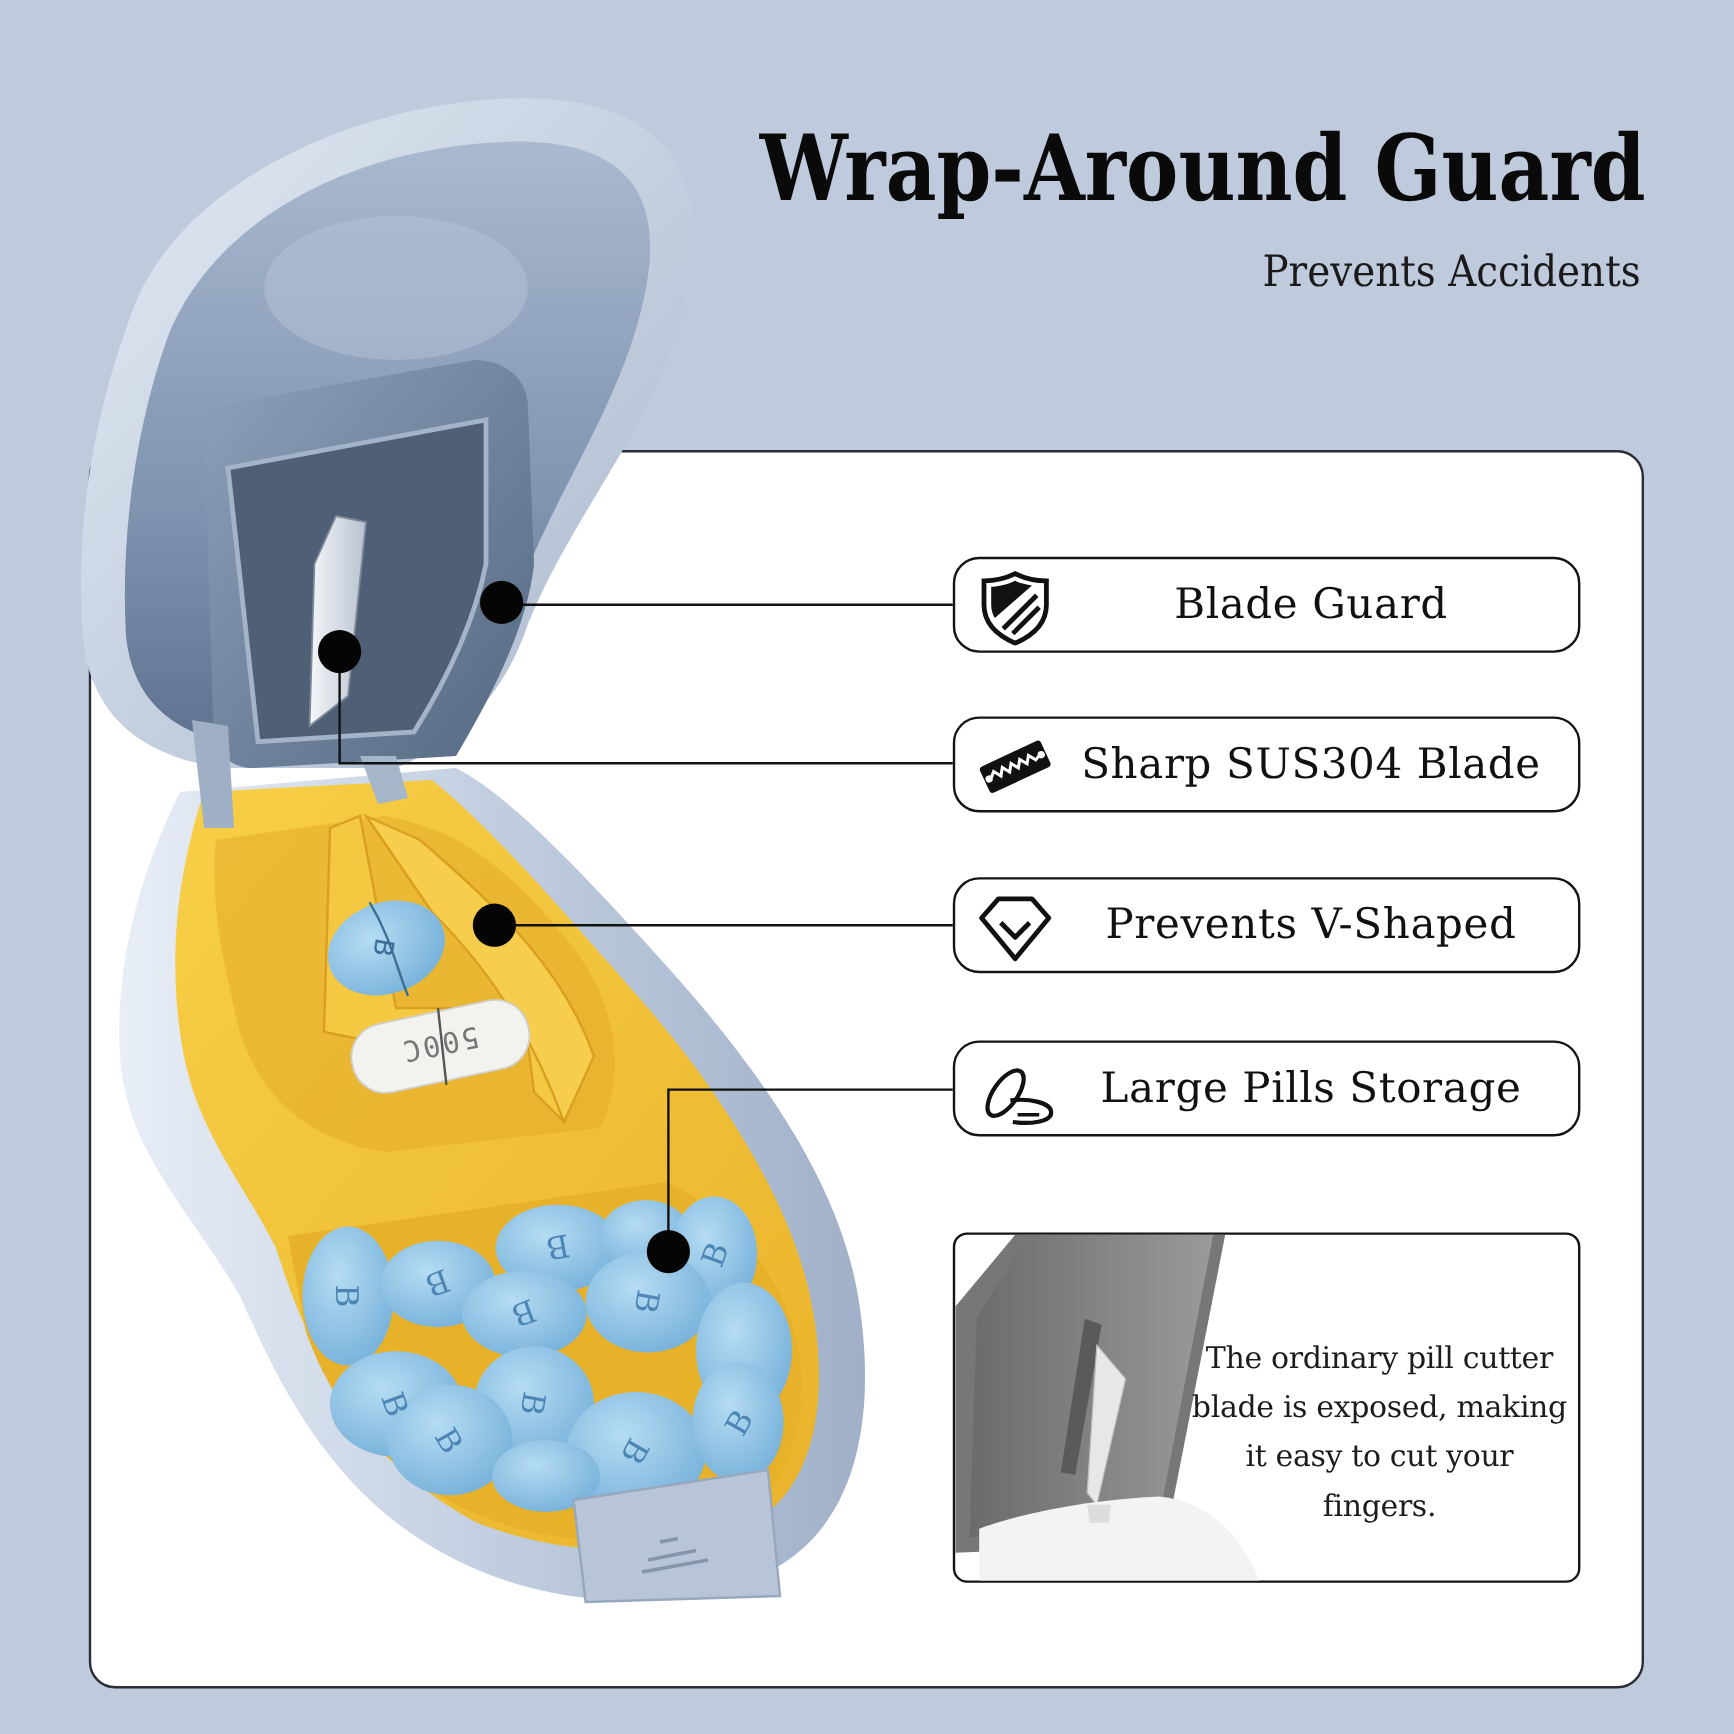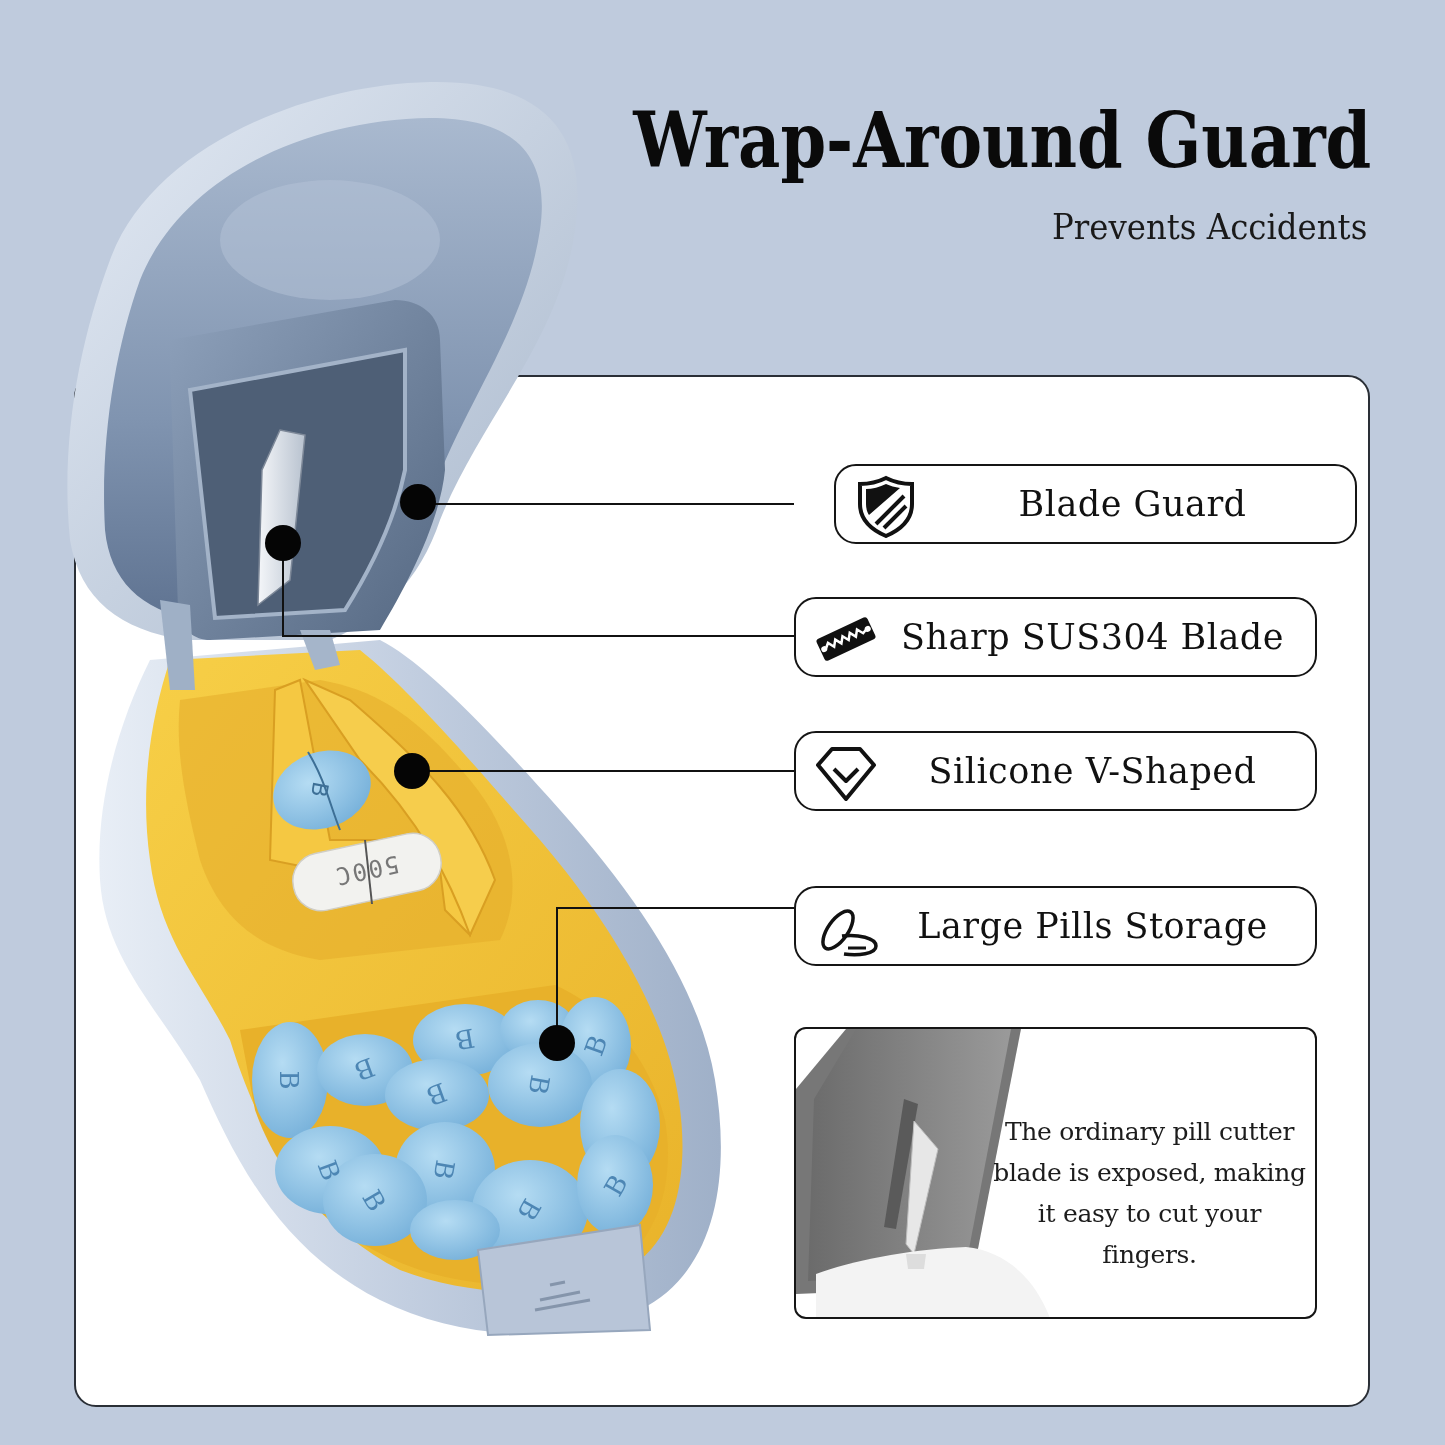--- a/index.html
+++ b/index.html
@@ -164,21 +164,21 @@
   <polyline class="callout-line" points="283,545 283,636 794,636"></polyline>
   <circle class="callout-dot" cx="283" cy="543" r="18"></circle>
 
   <line class="callout-line" x1="412" y1="771" x2="794" y2="771"></line>
   <circle class="callout-dot" cx="412" cy="771" r="18"></circle>
 
   <polyline class="callout-line" points="557,1043 557,908 794,908"></polyline>
   <circle class="callout-dot" cx="557" cy="1043" r="18"></circle>
 </svg>
 
-<div class="feature" style="top:464px;margin-left:40px;">
+<div class="feature" style="top:464px;">
   <svg class="ficon" viewBox="0 0 64 64">
     <path d="M32 4 C24 8 14 10 6 10 L6 30 C6 46 18 56 32 62 C46 56 58 46 58 30 L58 10 C50 10 40 8 32 4 Z" fill="none" stroke="#111" stroke-width="4"></path>
     <path d="M32 10 C26 13 18 15 12 15 L12 30 C12 34 13 38 15 41 L46 14 C41 13 36 12 32 10 Z" fill="#111"></path>
     <line x1="22" y1="50" x2="50" y2="22" stroke="#111" stroke-width="4"></line>
     <line x1="30" y1="54" x2="52" y2="32" stroke="#111" stroke-width="4"></line>
   </svg>
   <div class="flabel">Blade Guard</div>
 </div>
 
 <div class="feature" style="top:597px;">
@@ -191,24 +191,24 @@
     </g>
   </svg>
   <div class="flabel">Sharp SUS304 Blade</div>
 </div>
 
 <div class="feature" style="top:731px;">
   <svg class="ficon" viewBox="0 0 64 64">
     <path d="M18 8 L46 8 L60 24 L32 58 L4 24 Z" fill="none" stroke="#111" stroke-width="4" stroke-linejoin="round"></path>
     <polyline points="20,28 32,40 44,28" fill="none" stroke="#111" stroke-width="4" stroke-linejoin="round"></polyline>
   </svg>
-  <div class="flabel">Silicone V-Shaped</div>
-</div>
-
-<div class="feature" style="top:886px;text-align:right;">
+  <div class="flabel">Prevents V-Shaped</div>
+</div>
+
+<div class="feature" style="top:867px;text-align:right;">
   <svg class="ficon" viewBox="0 0 64 64">
     <ellipse cx="24" cy="34" rx="10" ry="22" fill="none" stroke="#111" stroke-width="3.5" transform="rotate(35 24 34)"></ellipse>
     <path d="M28 40 C44 38 62 42 62 50 C62 58 44 60 30 58" fill="none" stroke="#111" stroke-width="3.5"></path>
     <line x1="34" y1="52" x2="52" y2="52" stroke="#111" stroke-width="3"></line>
   </svg>
   <div class="flabel">Large Pills Storage</div>
 </div>
 
 <div class="compare">
   <svg width="523" height="292" viewBox="0 0 523 292">

